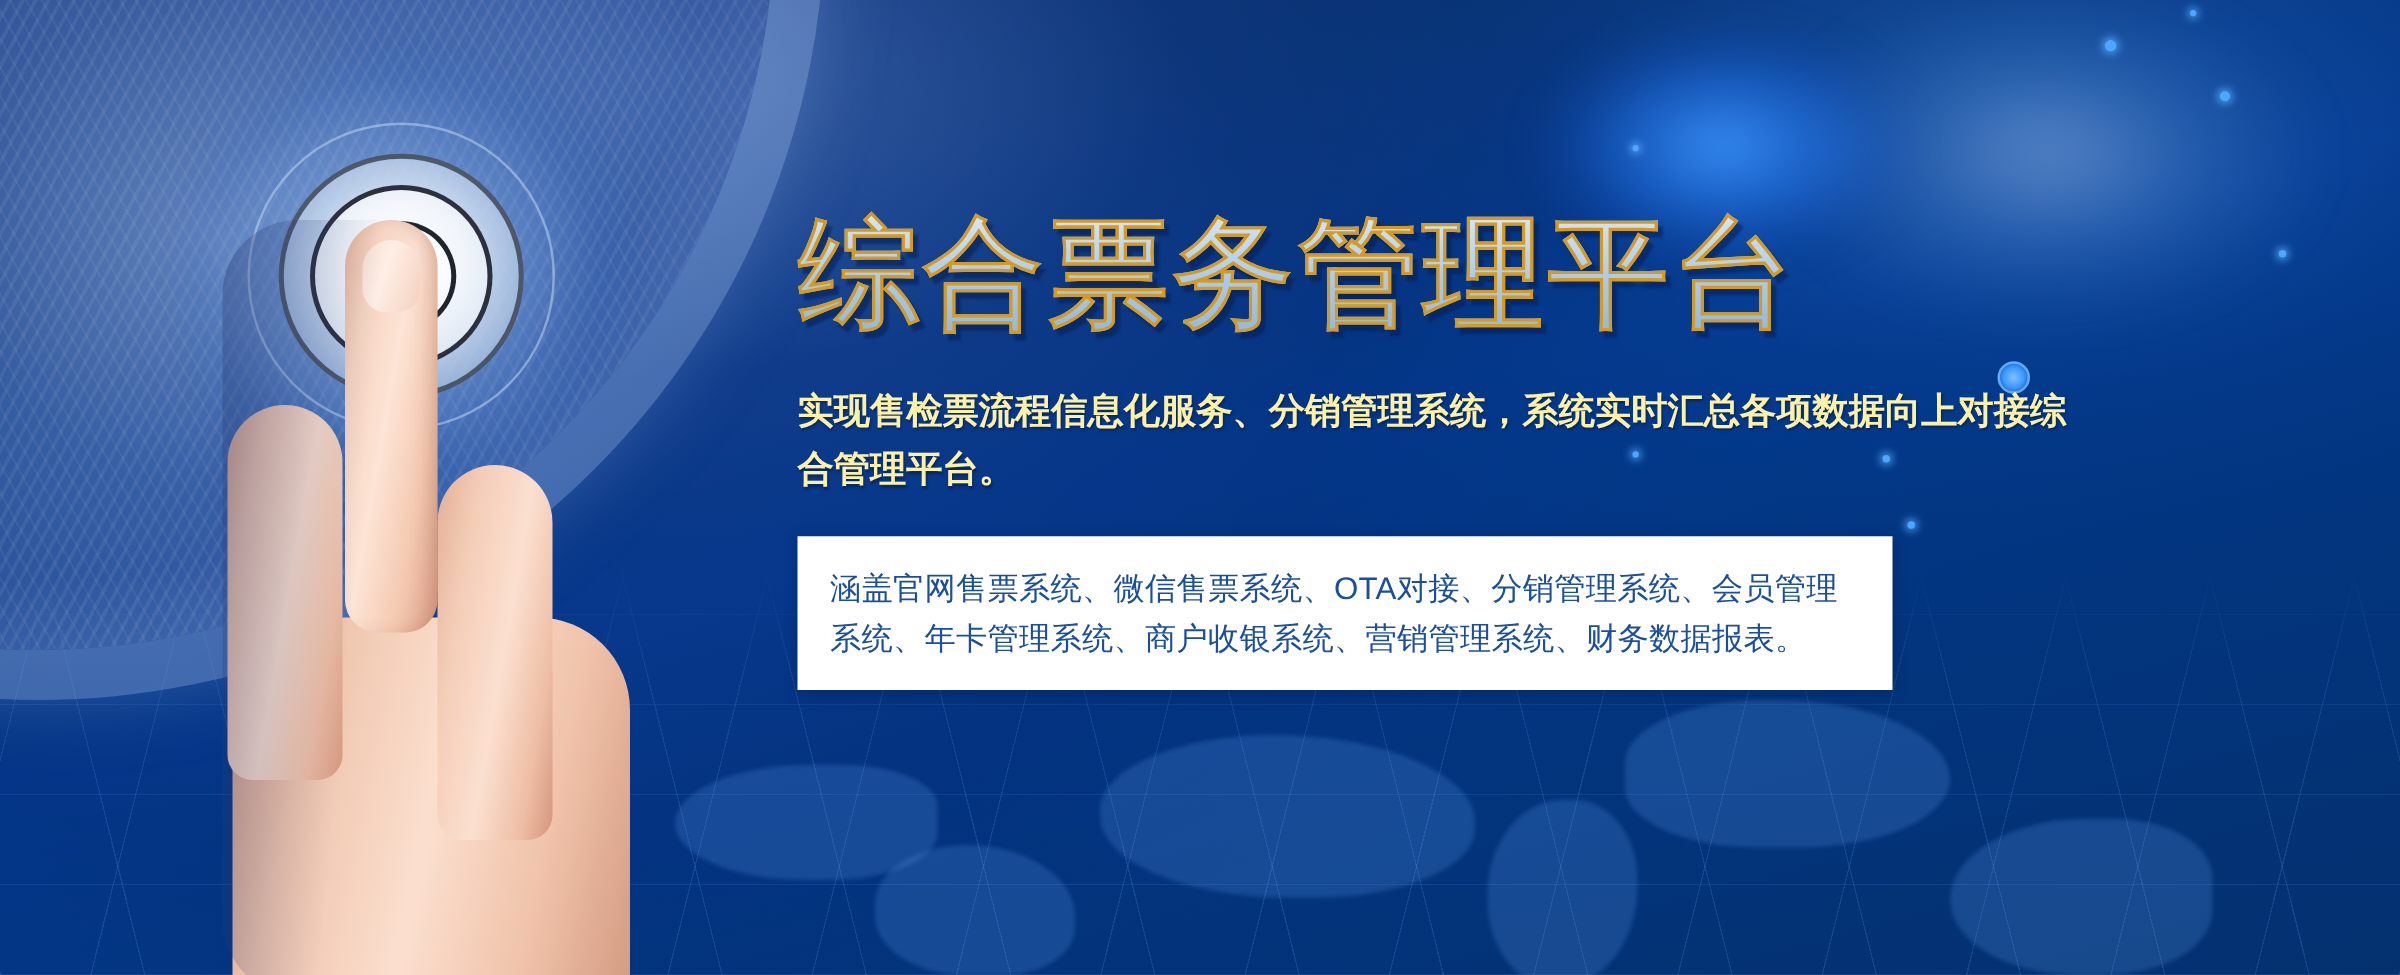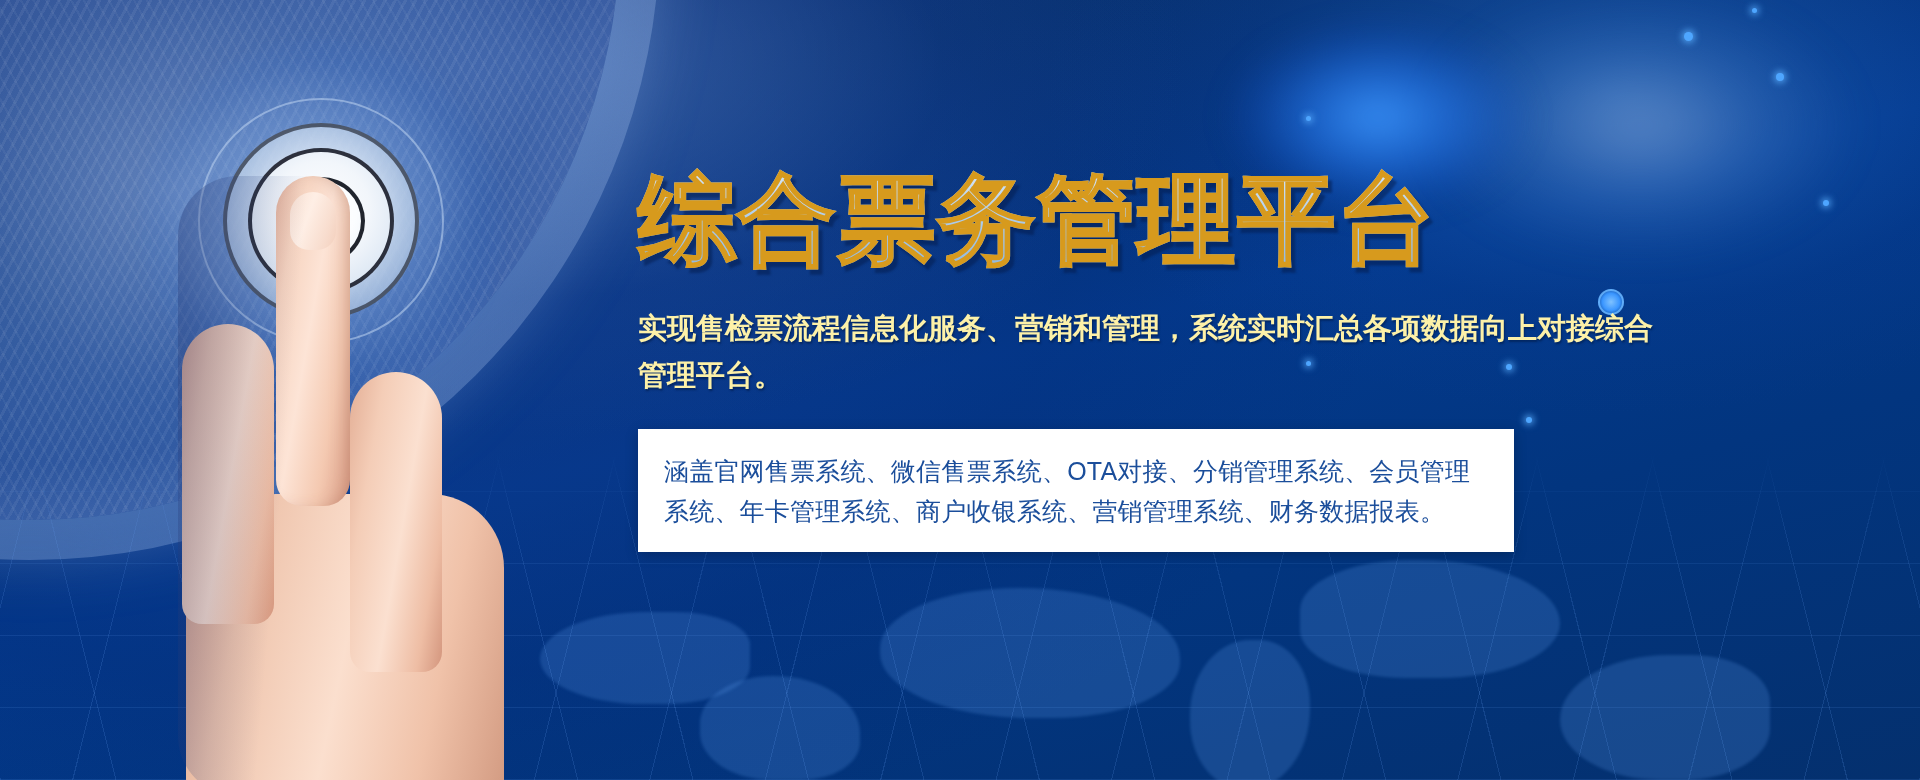--- a/index.html
+++ b/index.html
@@ -153,21 +153,21 @@
     pointer-events:none;
   }
 
   
   .content { position:absolute; left: 638px; top: 0; width: 1060px; }
 
   .title {
     margin: 0;
     padding-top: 168px;
     font-family: "DejaVu Serif", "Liberation Serif", serif;
-    font-weight: 700;
+    font-weight: 400;
     font-size: 97px;
     line-height: 1.06;
     letter-spacing: 3px;
     white-space: nowrap;
     background: linear-gradient(180deg, #ffffff 0%, #ffffff 40%, #e6f0fb 56%, #accbea 82%, #8fb7e0 100%);
     -webkit-background-clip: text;
             background-clip: text;
     color: transparent;
     -webkit-text-stroke: 2.5px #d79a1d;
     paint-order: stroke fill;
@@ -252,20 +252,20 @@
     <div class="finger finger-index">
       <div class="nail"></div>
     </div>
     <div class="hand-shade"></div>
   </div>
 
   <div class="content">
 
     <h1 class="title">综合票务管理平台</h1>
 
-    <p class="subtitle">实现售检票流程信息化服务、营销和管理，系统实时汇总各项数据向上对接综合管理平台。</p>
+    <p class="subtitle">实现售检票流程信息化服务、分销管理系统，系统实时汇总各项数据向上对接综合管理平台。</p>
 
     <div class="infobox">
       <p class="infobox-text">涵盖官网售票系统、微信售票系统、OTA对接、分销管理系统、会员管理系统、年卡管理系统、商户收银系统、营销管理系统、财务数据报表。</p>
     </div>
 
   </div>
 </div>
 
 </body></html>

